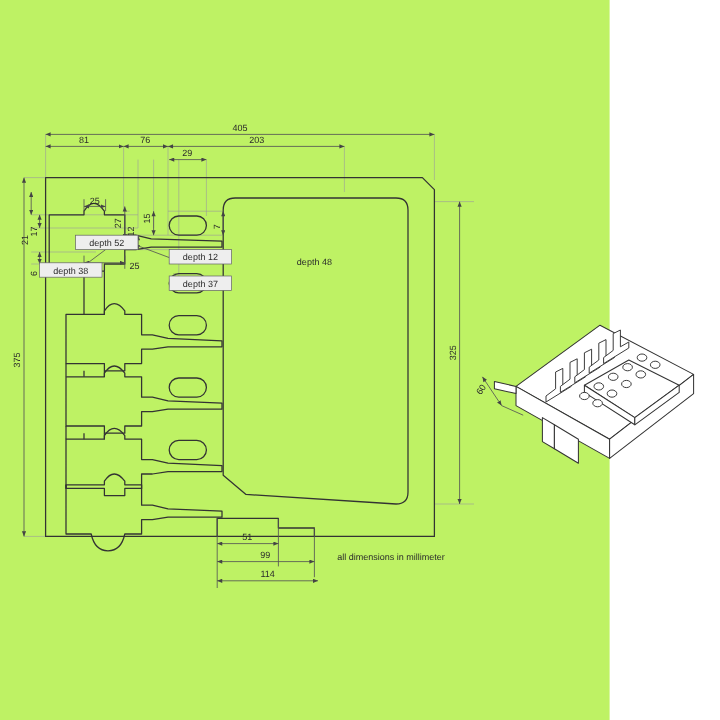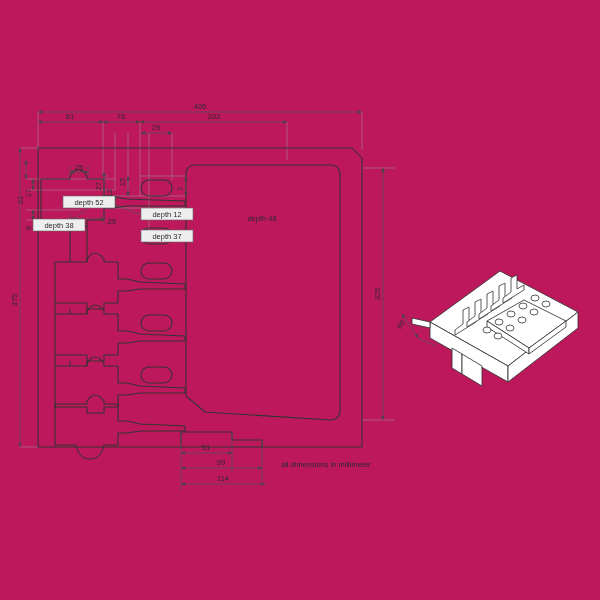--- a/index.html
+++ b/index.html
@@ -1,18 +1,18 @@
 <!DOCTYPE html>
 <html><head>
 <meta charset="utf-8">
 <style>
   html,body{margin:0;padding:0;background:#ffffff;}
   body{width:600px;height:600px;overflow:hidden;
        font-family:"Liberation Sans", sans-serif;}
-  #stage{position:relative;width:600px;height:600px;background:#be185d;}
+  #stage{position:relative;width:508px;height:600px;background:#bef264;}
   svg{display:block;}
   .dimtxt{font-family:"Liberation Sans",sans-serif;font-size:7.5px;fill:#2b2b2b;}
   .notetxt{font-family:"Liberation Sans",sans-serif;font-size:7.5px;fill:#2b2b2b;}
 </style>
 </head>
 <body>
 
 <div id="stage">
   <svg width="600" height="600" viewBox="0 0 600 600">
 

